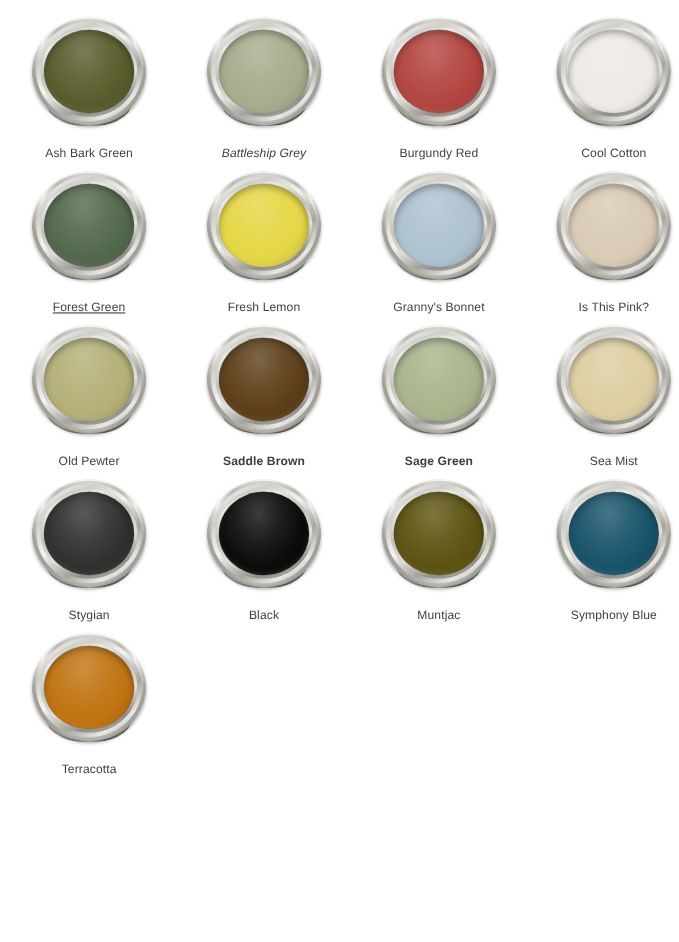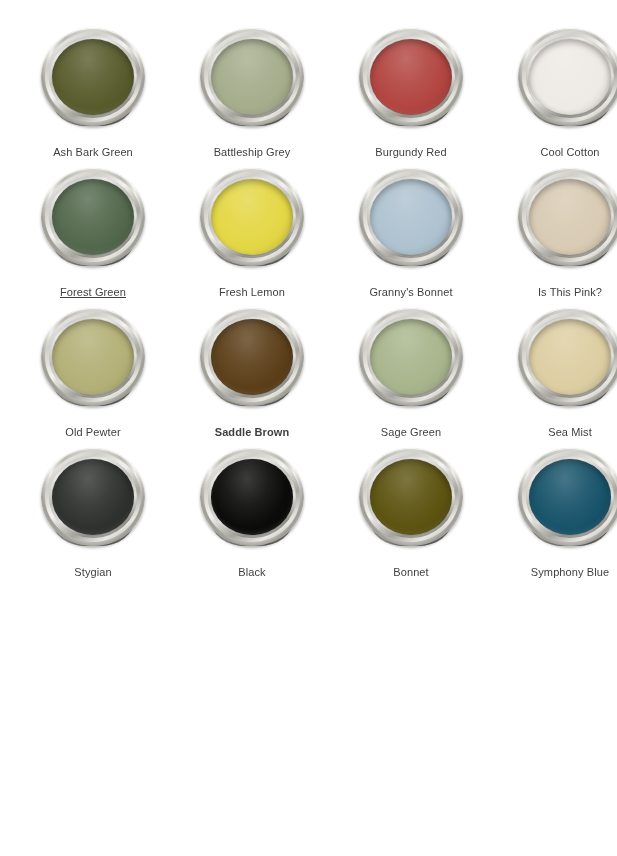--- a/index.html
+++ b/index.html
@@ -15,21 +15,21 @@
     font-family: "Liberation Sans", sans-serif;
     -webkit-font-smoothing: antialiased;
   }
 
   #swatch-grid {
     display: grid;
     grid-template-columns: repeat(4, 154px);
     column-gap: 5px;
     row-gap: 0px;
     padding: 8px 0 0 0;
-    margin: 16px;
+    margin: 4px;
     list-style: none;
     width: 528px;
     box-sizing: border-box;
   }
 
   .swatch-cell {
     width: 154px;
     height: 140px;
     position: relative;
     box-sizing: border-box;
@@ -171,21 +171,21 @@
         <div class="tin-paint" style="background: rgb(88, 92, 44);"></div>
       </div>
       <div class="swatch-label" style="color: rgb(63, 63, 63);">Ash Bark Green</div>
     </li>
     <li class="swatch-cell">
       <div class="tin">
         <div class="tin-body"></div>
         <div class="tin-rim"></div>
         <div class="tin-paint" style="background: rgb(165, 173, 140);"></div>
       </div>
-      <div class="swatch-label" style="color: rgb(63, 63, 63);">Battleship Grey</div>
+      <div class="swatch-label" style="color: rgb(63, 63, 63); font-style: italic;">Battleship Grey</div>
     </li>
     <li class="swatch-cell">
       <div class="tin">
         <div class="tin-body"></div>
         <div class="tin-rim"></div>
         <div class="tin-paint" style="background: rgb(178, 69, 64);"></div>
       </div>
       <div class="swatch-label" style="color: rgb(63, 63, 63);">Burgundy Red</div>
     </li>
     <li class="swatch-cell">
@@ -243,21 +243,21 @@
         <div class="tin-paint" style="background: rgb(92, 63, 25);"></div>
       </div>
       <div class="swatch-label" style="color: rgb(63, 63, 63); font-weight: bold;">Saddle Brown</div>
     </li>
     <li class="swatch-cell">
       <div class="tin">
         <div class="tin-body"></div>
         <div class="tin-rim"></div>
         <div class="tin-paint" style="background: rgb(168, 181, 140);"></div>
       </div>
-      <div class="swatch-label" style="color: rgb(63, 63, 63);">Sage Green</div>
+      <div class="swatch-label" style="color: rgb(63, 63, 63); font-weight: bold;">Sage Green</div>
     </li>
     <li class="swatch-cell">
       <div class="tin">
         <div class="tin-body"></div>
         <div class="tin-rim"></div>
         <div class="tin-paint" style="background: rgb(221, 206, 162);"></div>
       </div>
       <div class="swatch-label" style="color: rgb(63, 63, 63);">Sea Mist</div>
     </li>
     <li class="swatch-cell">
@@ -275,23 +275,31 @@
         <div class="tin-paint" style="background: rgb(11, 11, 9);"></div>
       </div>
       <div class="swatch-label" style="color: rgb(63, 63, 63);">Black</div>
     </li>
     <li class="swatch-cell">
       <div class="tin">
         <div class="tin-body"></div>
         <div class="tin-rim"></div>
         <div class="tin-paint" style="background: rgb(92, 83, 16);"></div>
       </div>
-      <div class="swatch-label" style="color: rgb(63, 63, 63);">Bonnet</div>
+      <div class="swatch-label" style="color: rgb(63, 63, 63);">Muntjac</div>
     </li>
     <li class="swatch-cell">
       <div class="tin">
         <div class="tin-body"></div>
         <div class="tin-rim"></div>
         <div class="tin-paint" style="background: rgb(23, 83, 106);"></div>
       </div>
       <div class="swatch-label" style="color: rgb(63, 63, 63);">Symphony Blue</div>
     </li>
+    <li class="swatch-cell">
+      <div class="tin">
+        <div class="tin-body"></div>
+        <div class="tin-rim"></div>
+        <div class="tin-paint" style="background: rgb(192, 115, 16);"></div>
+      </div>
+      <div class="swatch-label" style="color: rgb(63, 63, 63);">Terracotta</div>
+    </li>
   </ul>
 
 </body></html>

